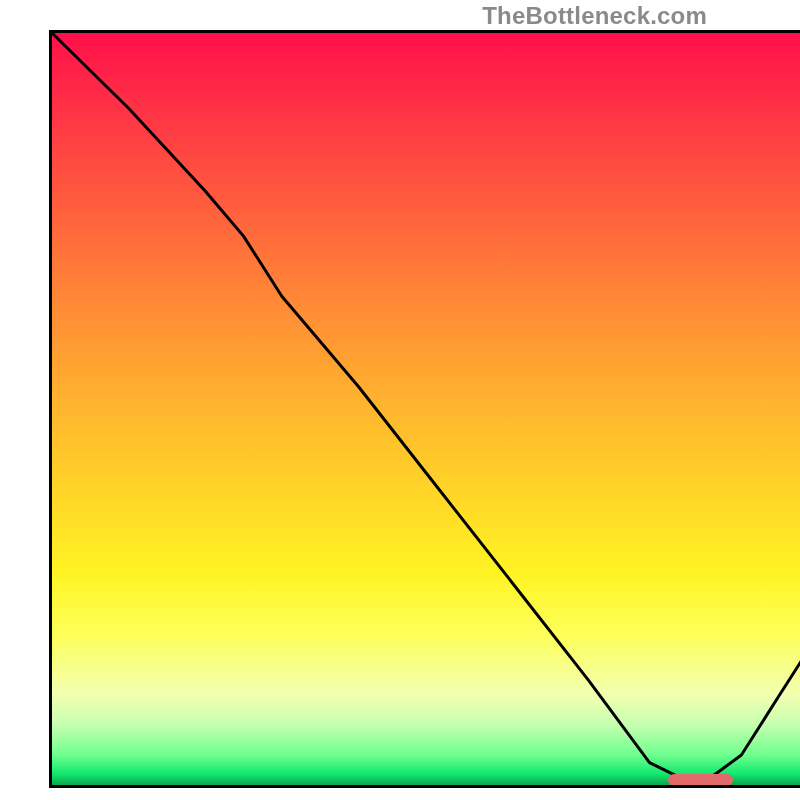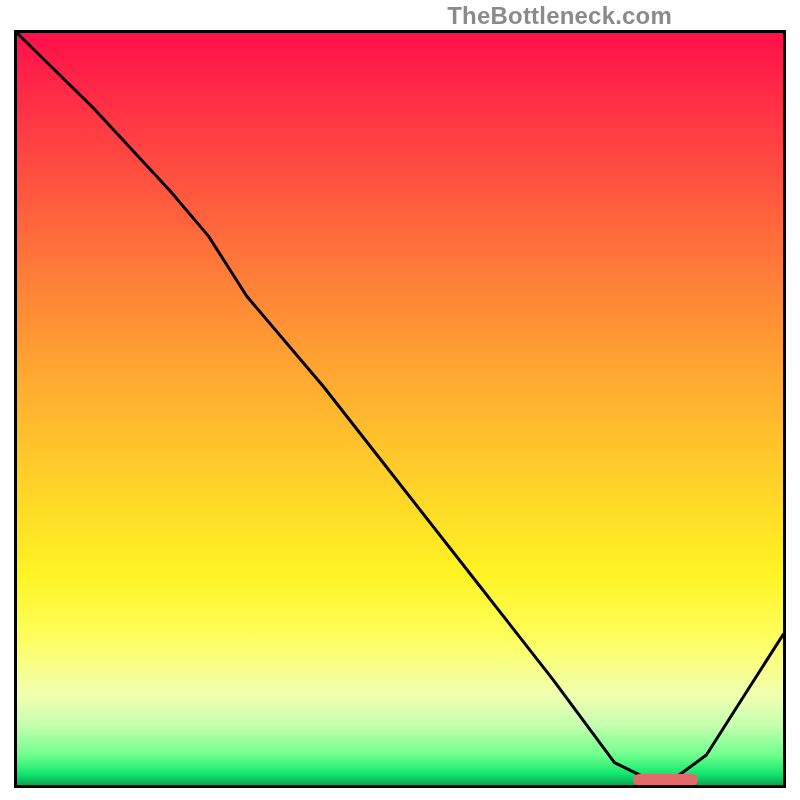--- a/index.html
+++ b/index.html
@@ -2,20 +2,21 @@
 <html><head>
 <meta charset="utf-8">
 <style>
   * { margin: 0; padding: 0; box-sizing: border-box; }
   html, body { width: 800px; height: 800px; overflow: hidden; background: #fff; }
   .stage {
     position: relative;
     width: 680px;
     height: 800px;
     background: #fff;
+    margin-left: 35px;
   }
   .watermark {
     position: absolute;
     top: 2px;
     right: 8px;
     font-family: Arial, Helvetica, sans-serif;
     font-size: 24px;
     font-weight: 600;
     color: #8a8a8a;
     letter-spacing: 0.2px;

